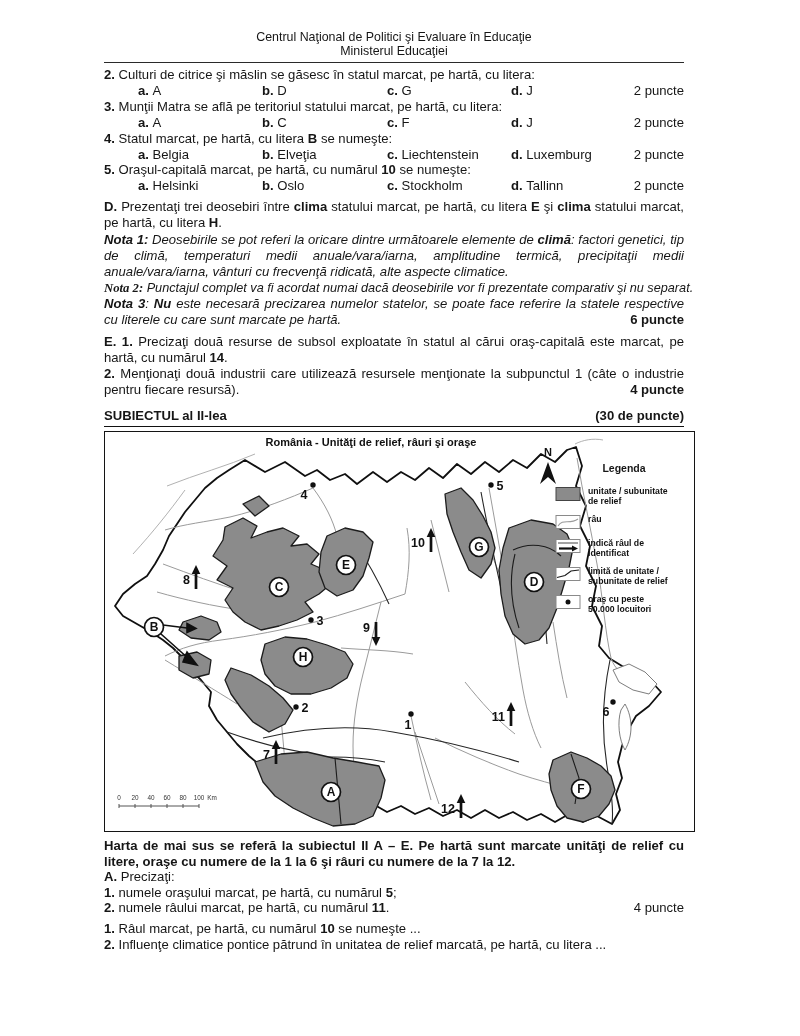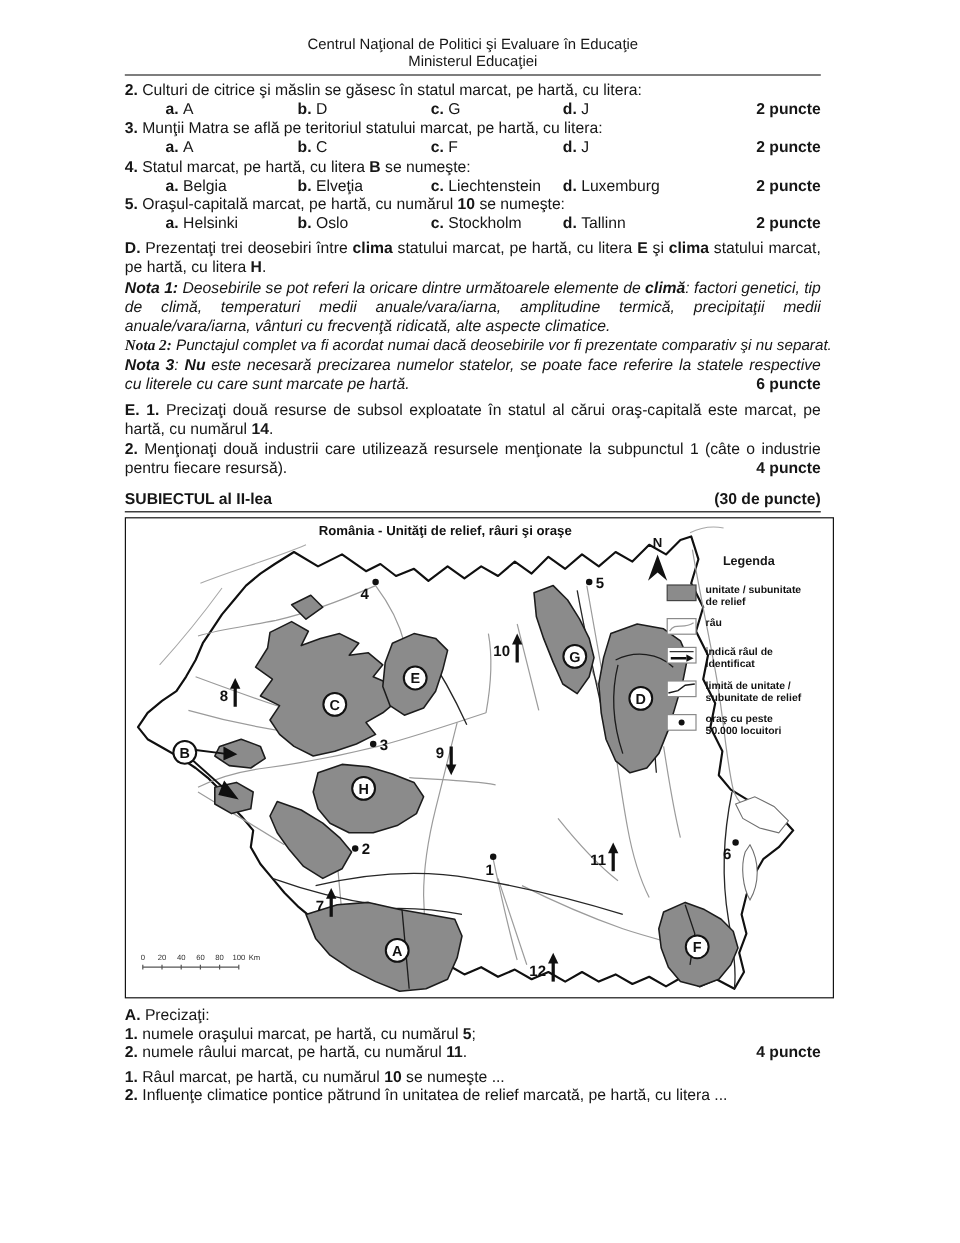--- a/index.html
+++ b/index.html
@@ -8,24 +8,24 @@
     position:relative; width:800px; height:1036px; background:#ffffff;
     font-family:"Liberation Sans", sans-serif; font-size:13.1px; line-height:15.9px;
     color:#161616; margin:0 auto; overflow:hidden;
   }
   .abs { position:absolute; left:104px; width:580px; }
   
   .header { top:30px; text-align:center; font-size:12.4px; line-height:14px;
             padding-bottom:4px; border-bottom:1.5px solid #2a2a2a; }
   
   .s1 { top:67px; }
-  .opts { display:flex; padding-left:34px; }
+  .opts { display:flex; padding-left:34px;gap:14px; }
   .opt { white-space:nowrap; }
   .opt-a { width:110px; } .opt-b { width:111px; } .opt-c { width:110px; } .opt-d { width:auto; }
-  .pts { margin-left:auto; font-weight:bold; white-space:nowrap; }
+  .pts { margin-left:auto; font-weight:normal; white-space:nowrap; }
   .dblock { top:199px; text-align:justify; }
   .notes { top:232px; font-style:italic; }
   .note { position:relative; text-align:justify; line-height:16.1px; }
   .note-nowrap { white-space:nowrap; font-size:12.7px; }
   .pts-abs { position:absolute; right:0; bottom:0; font-style:normal; font-weight:bold; font-size:13.1px; }
   .eblock { top:334px; }
   .epara { position:relative; text-align:justify; }
   
   .s2row { top:408px; display:flex; justify-content:space-between; font-weight:bold;
            border-bottom:1.7px solid #111; padding-bottom:2px; }
@@ -342,20 +342,21 @@
             <div class="legend-label">
               <div>oraş cu peste</div>
               <div>50.000 locuitori</div>
             </div>
           </div>
         </div>
     </div>
   </div>
 
   <div class="abs after">
+    <div class="introjust"><span style="font-weight: bold;">Harta de mai sus se referă la subiectul II A – E. Pe hartă sunt marcate unităţi de relief cu litere, oraşe cu numere de la 1 la 6 şi râuri cu numere de la 7 la 12.</span></div>
     <div><span style="font-weight: bold;">A.</span><span> Precizaţi:</span></div>
     <div><span style="font-weight: bold;">1.</span><span> numele oraşului marcat, pe hartă, cu numărul </span><span style="font-weight: bold;">5</span><span>;</span></div>
     <div class="line-pts">
       <span><span style="font-weight: bold;">2.</span><span> numele râului marcat, pe hartă, cu numărul </span><span style="font-weight: bold;">11</span><span>.</span></span>
       <span class="pts">4 puncte</span>
     </div>
     <div class="gap"></div>
     <div><span style="font-weight: bold;">1.</span><span> Râul marcat, pe hartă, cu numărul </span><span style="font-weight: bold;">10</span><span> se numeşte ...</span></div>
     <div><span style="font-weight: bold;">2.</span><span> Influenţe climatice pontice pătrund în unitatea de relief marcată, pe hartă, cu litera ...</span></div>
   </div>

